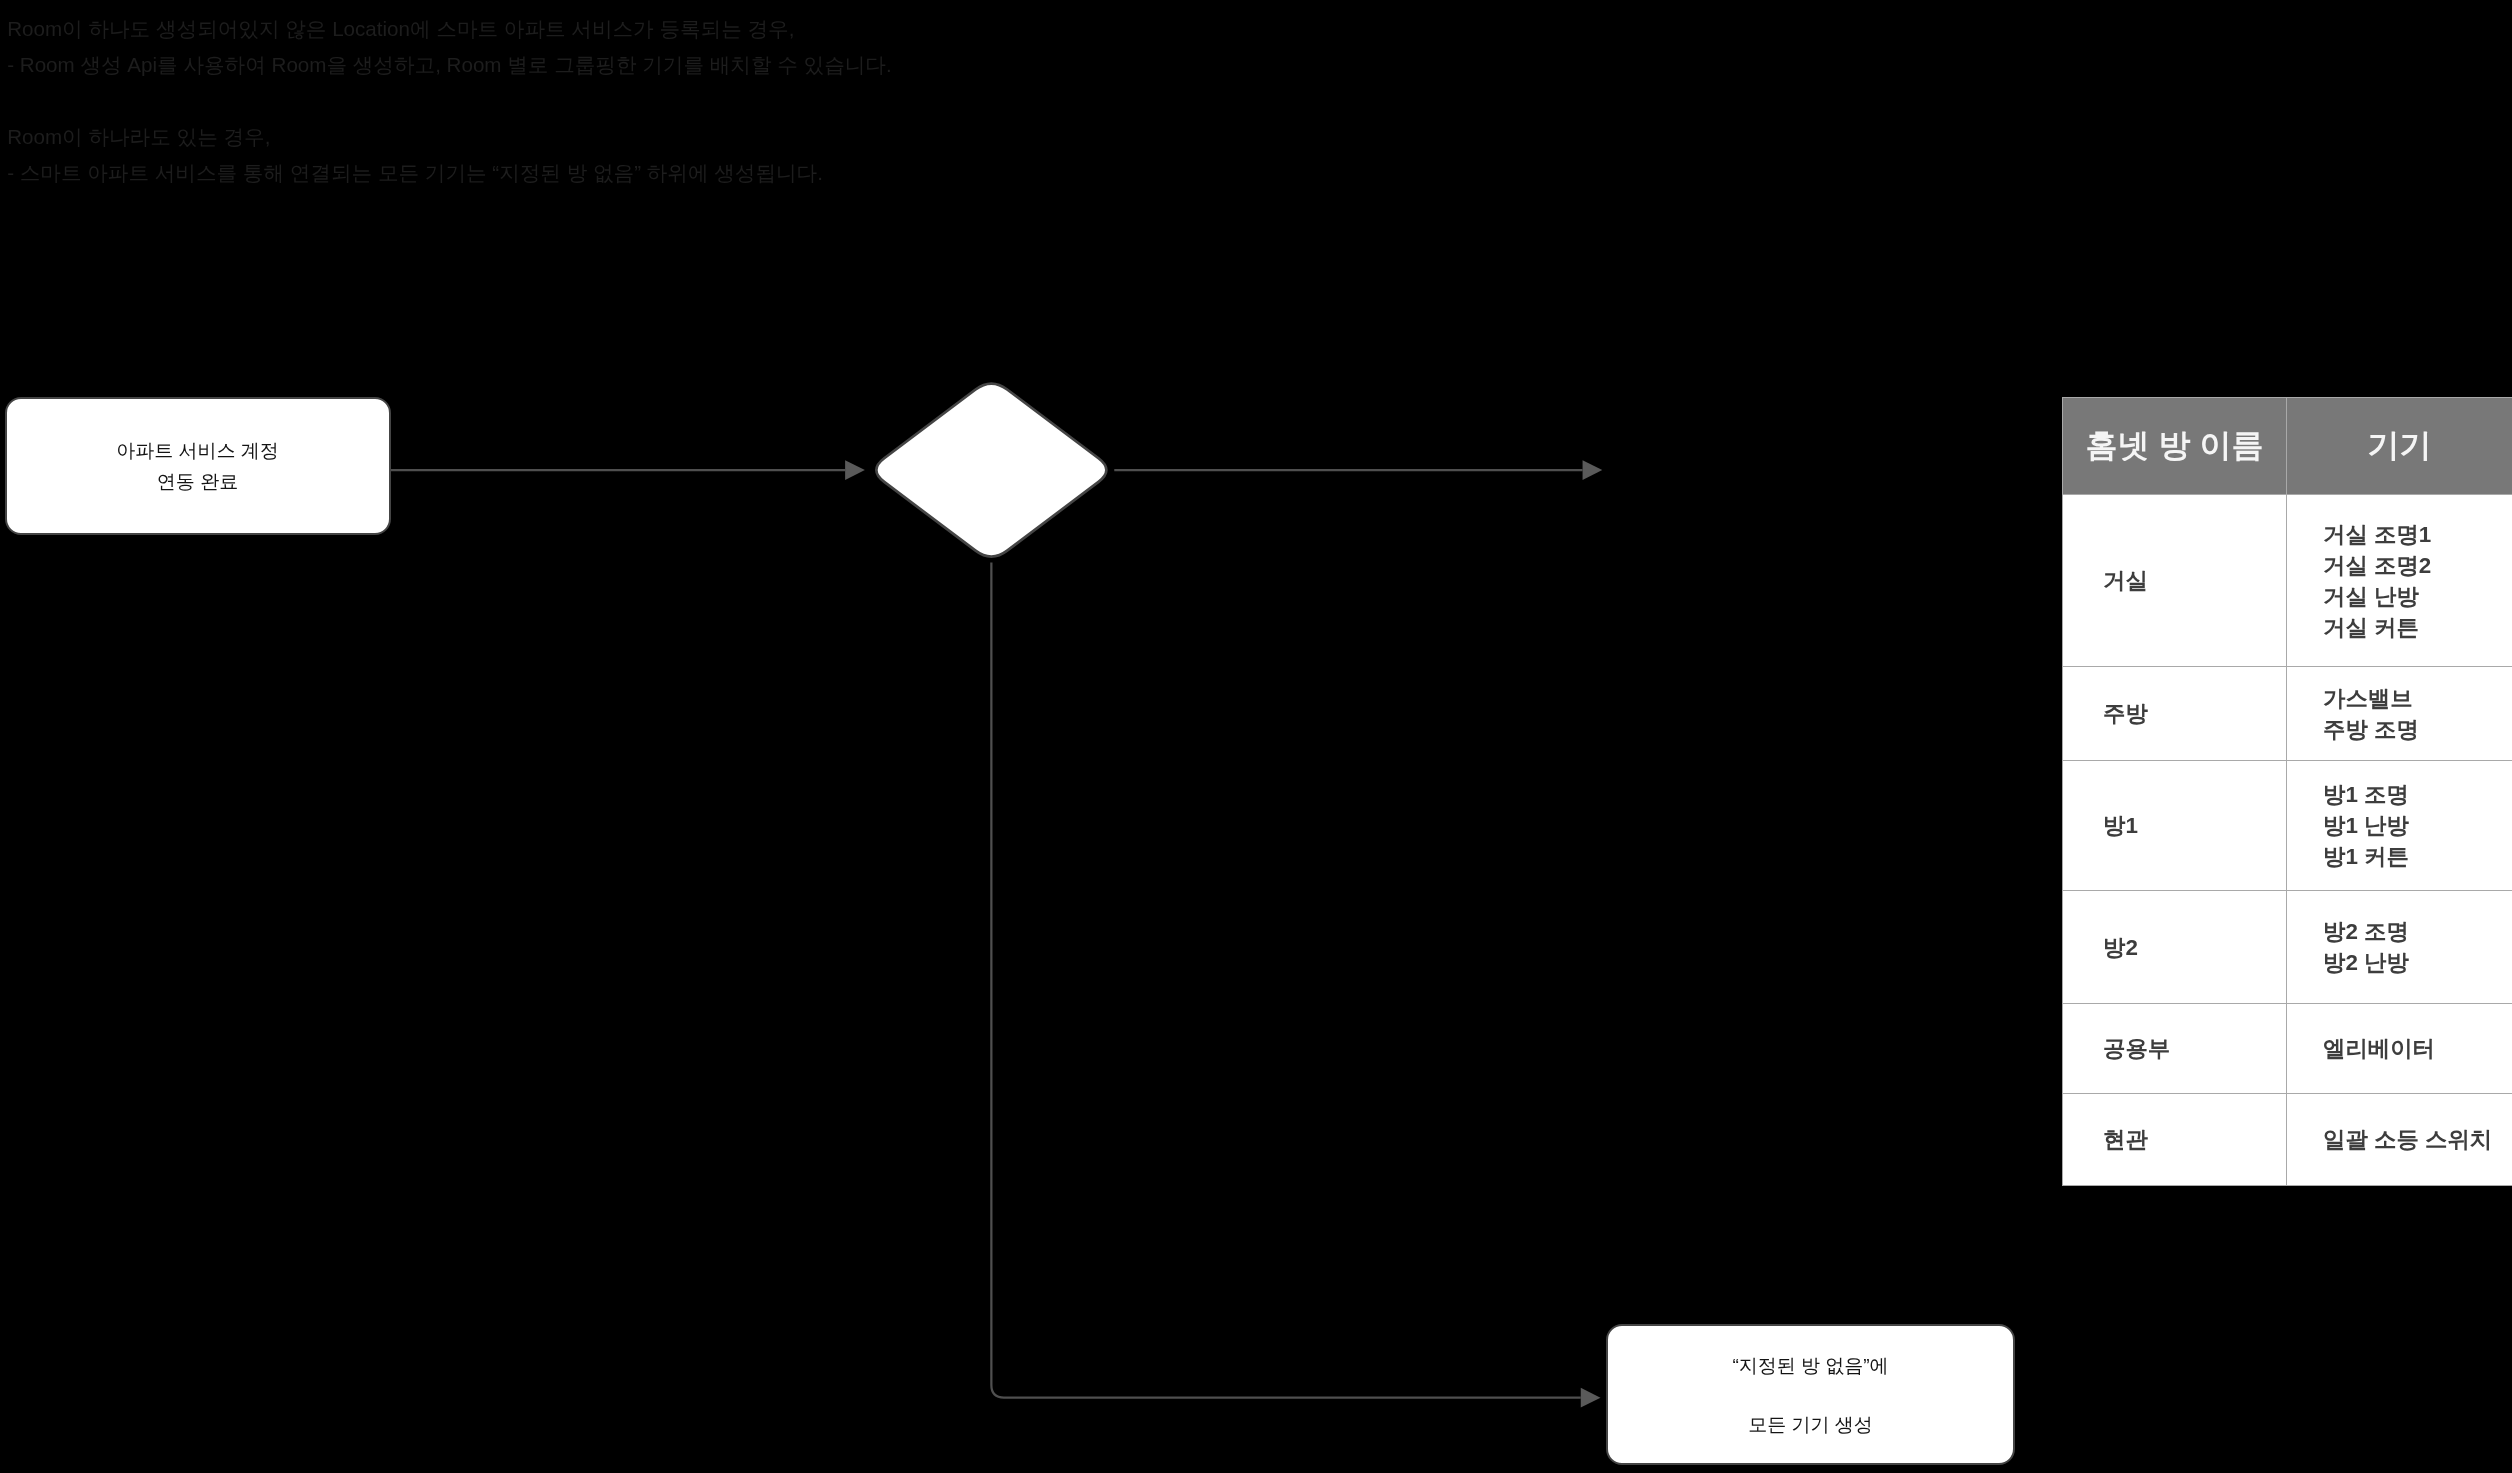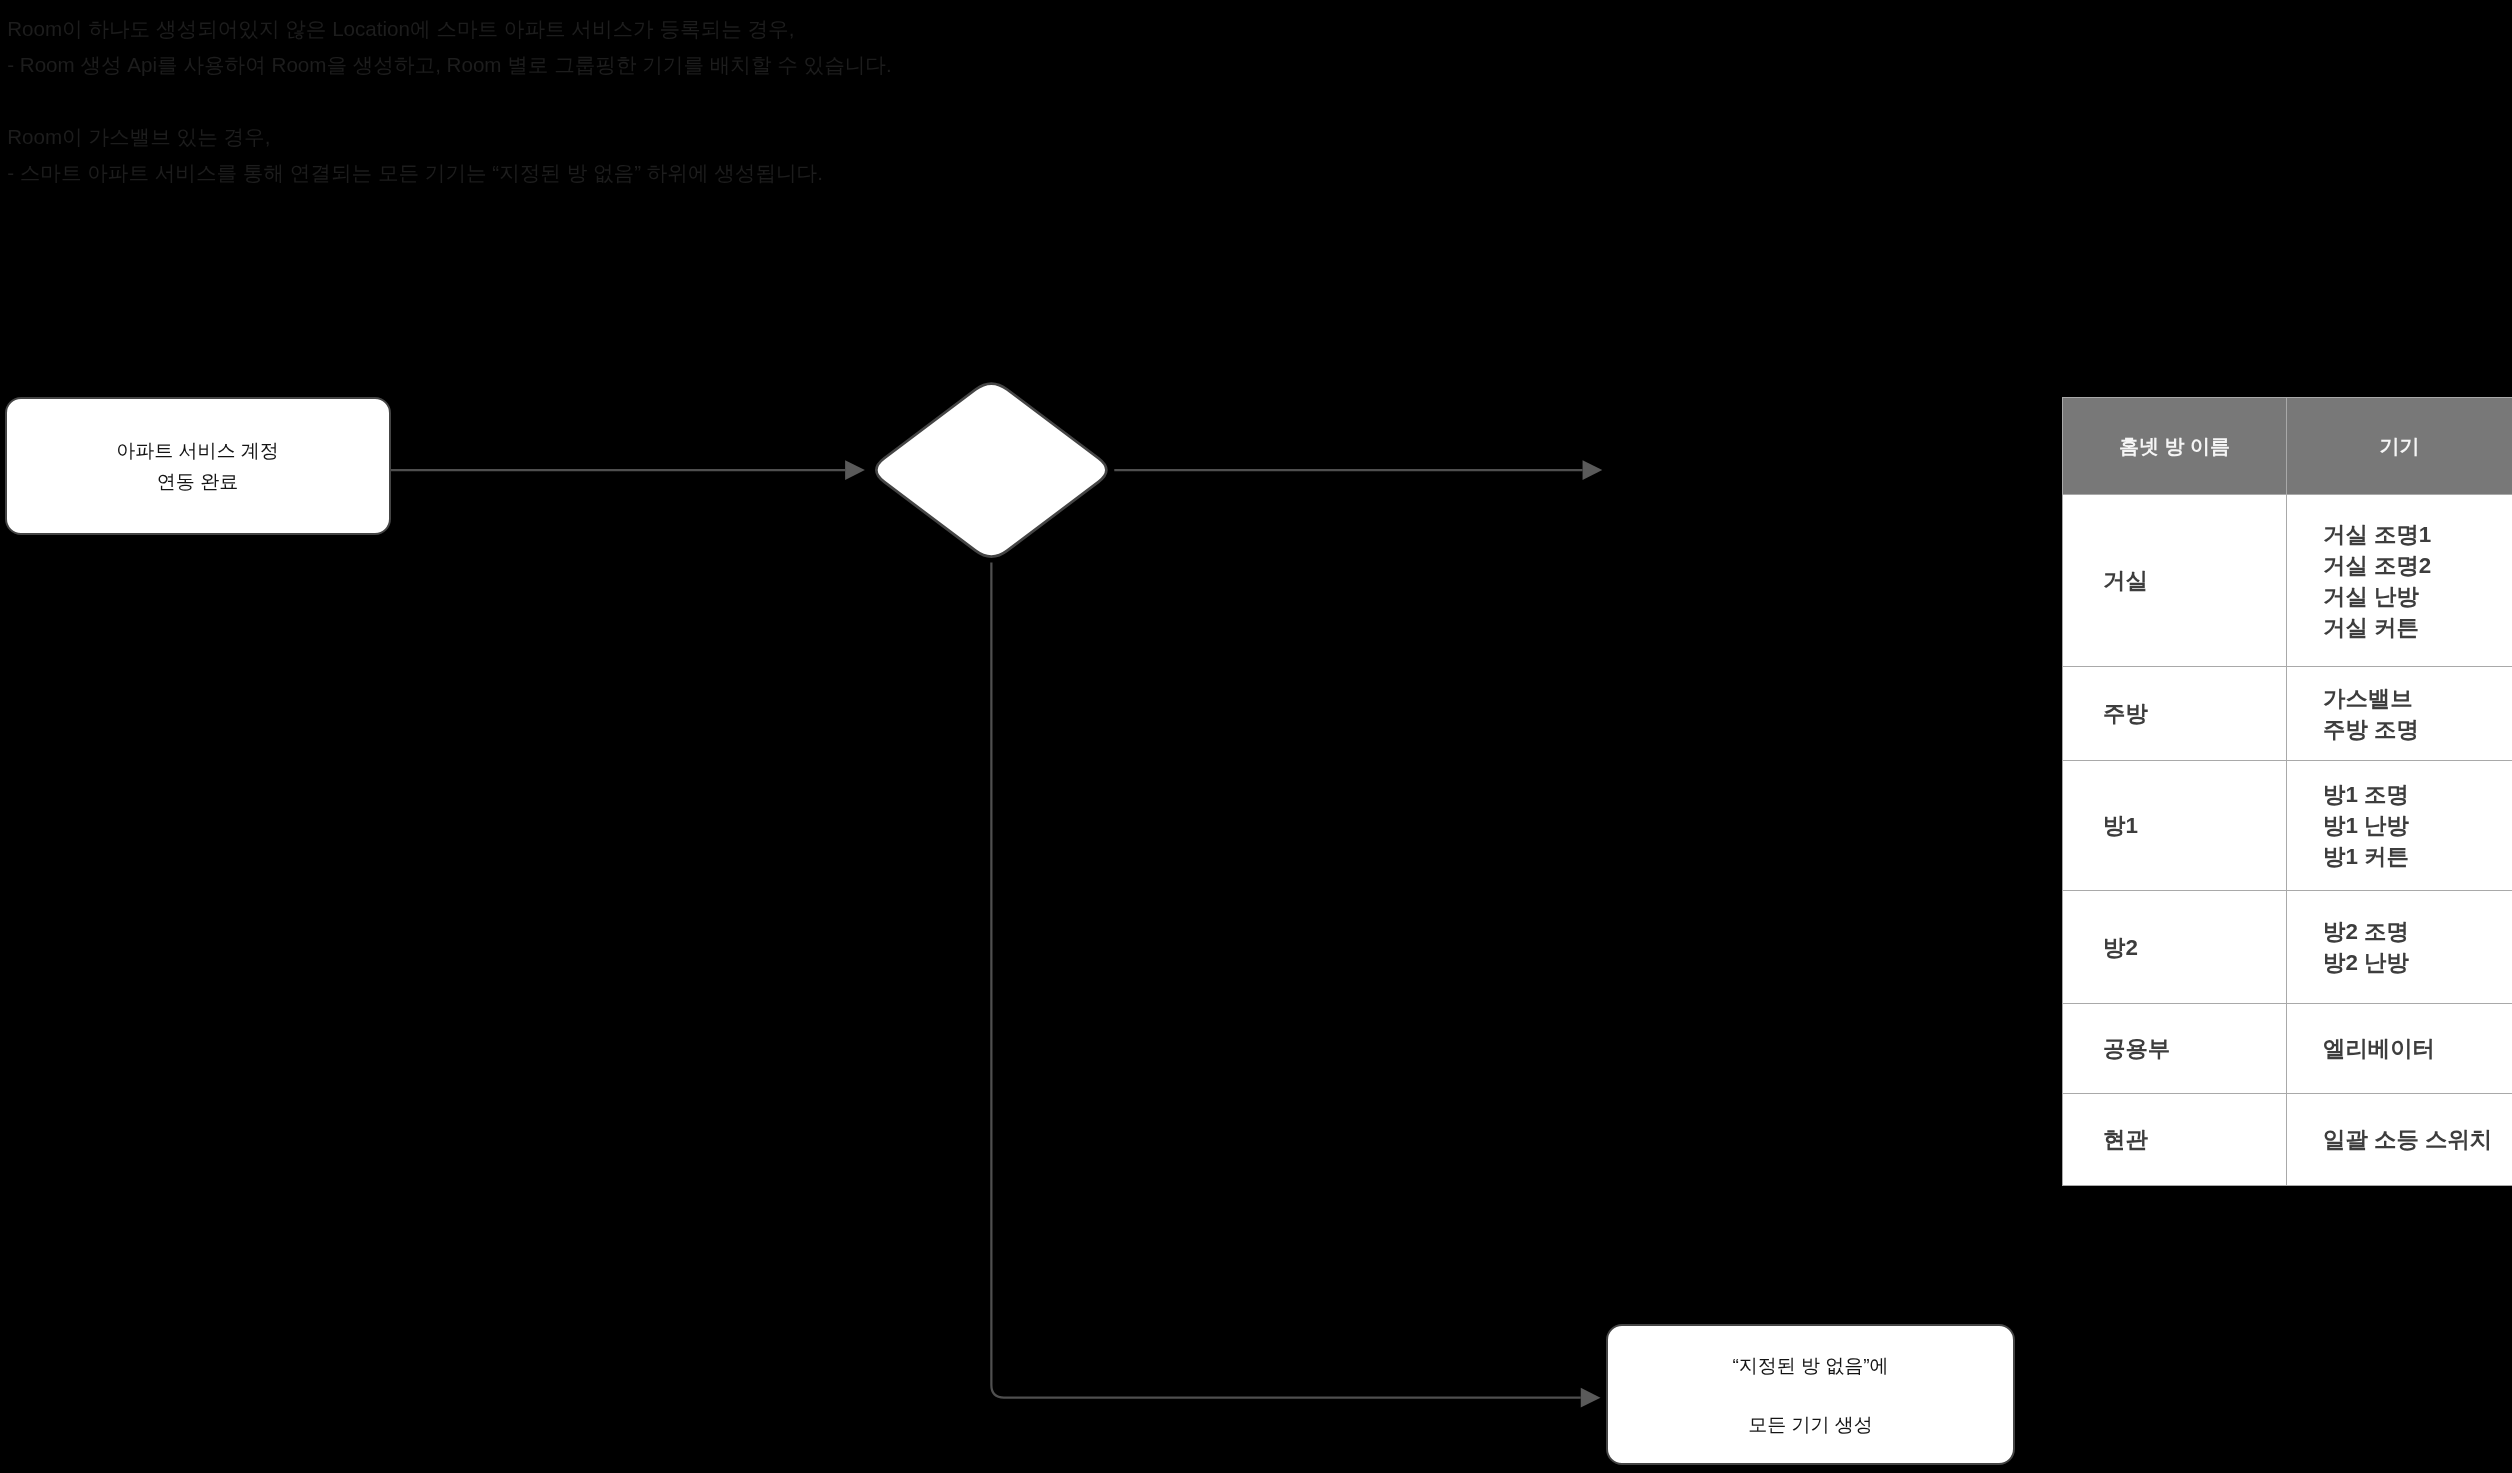--- a/index.html
+++ b/index.html
@@ -82,21 +82,21 @@
   }
   #room-table th, #room-table td {
     border: 1.8px solid #a9a9a9;
     box-sizing: border-box;
     padding: 0;
     font-weight: bold;
   }
   #room-table th {
     background: #787878;
     color: #f5f5f5;
-    font-size: 20px;
+    font-size: 32px;
     font-weight: bold;
     height: 97px;
     text-align: center;
     vertical-align: middle;
   }
   #room-table col.c-room   { width: 224px; }
   #room-table col.c-device { width: 226px; }
   #room-table td {
     color: #3d3d3d;
     font-size: 22.4px;
@@ -113,21 +113,21 @@
   #room-table tbody tr:nth-of-type(6) { height: 92px; }
 </style>
 </head>
 <body>
 
 <div id="canvas">
 
   <div class="notes">
     <div class="note-line">Room이 하나도 생성되어있지 않은 Location에 스마트 아파트 서비스가 등록되는 경우,</div>
     <div class="note-line">- Room 생성 Api를 사용하여 Room을 생성하고, Room 별로 그룹핑한 기기를 배치할 수 있습니다.</div>
-    <div class="note-line para-gap">Room이 가스밸브 있는 경우,</div>
+    <div class="note-line para-gap">Room이 하나라도 있는 경우,</div>
     <div class="note-line">- 스마트 아파트 서비스를 통해 연결되는 모든 기기는 “지정된 방 없음” 하위에 생성됩니다.</div>
   </div>
 
   <svg id="flow-svg" viewBox="0 0 2800 1642">
 
     <path d="M435 524 H942" stroke="#4f4f4f" stroke-width="2.5" fill="none"></path>
     <polygon points="942,513 964,524 942,535" fill="#5a5a5a"></polygon>
 
     <path d="M1242 524 H1764" stroke="#4f4f4f" stroke-width="2.5" fill="none"></path>
     <polygon points="1764,513 1786,524 1764,535" fill="#5a5a5a"></polygon>

